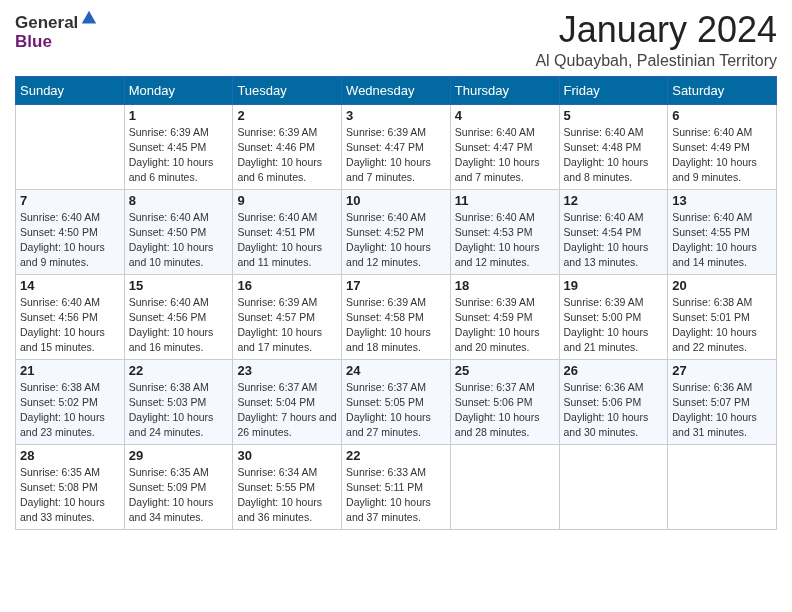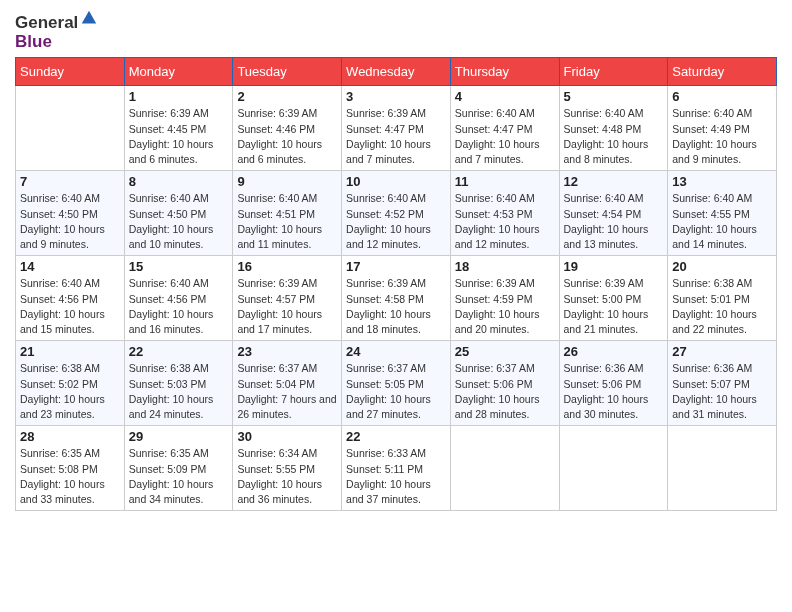--- a/index.html
+++ b/index.html
@@ -84,40 +84,44 @@
     .empty-cell {
       background: #f9f9f9;
     }
     tr:nth-child(even) td {
       background: #f5f8ff;
     }
     tr:nth-child(odd) td {
       background: #fff;
     }
     .calendar-table thead tr th {
-      background: #ef4444;
+      background: #0369a1;
     }
   </style>
 </head>
 <body>
 
 <div class="header-area">
   <div class="logo-container">
     <div>
       <div style="display:flex;align-items:center;">
         <span class="logo-text logo-general">General</span>
         <svg class="logo-icon" viewBox="0 0 20 20" xmlns="http://www.w3.org/2000/svg">
           <polygon points="2,16 10,2 18,16" fill="#2563b8"></polygon>
         </svg>
       </div>
       <div>
         <span class="logo-text logo-blue">Blue</span>
       </div>
     </div>
   </div>
+  <div class="title-area">
+    <div class="month-title">January 2024</div>
+    <div class="subtitle">Al Qubaybah, Palestinian Territory</div>
+  </div>
 </div>
 
 <table class="calendar-table">
   <thead>
     <tr>
     <th>Sunday</th>
         <th>Monday</th>
         <th>Tuesday</th>
         <th>Wednesday</th>
         <th>Thursday</th>

